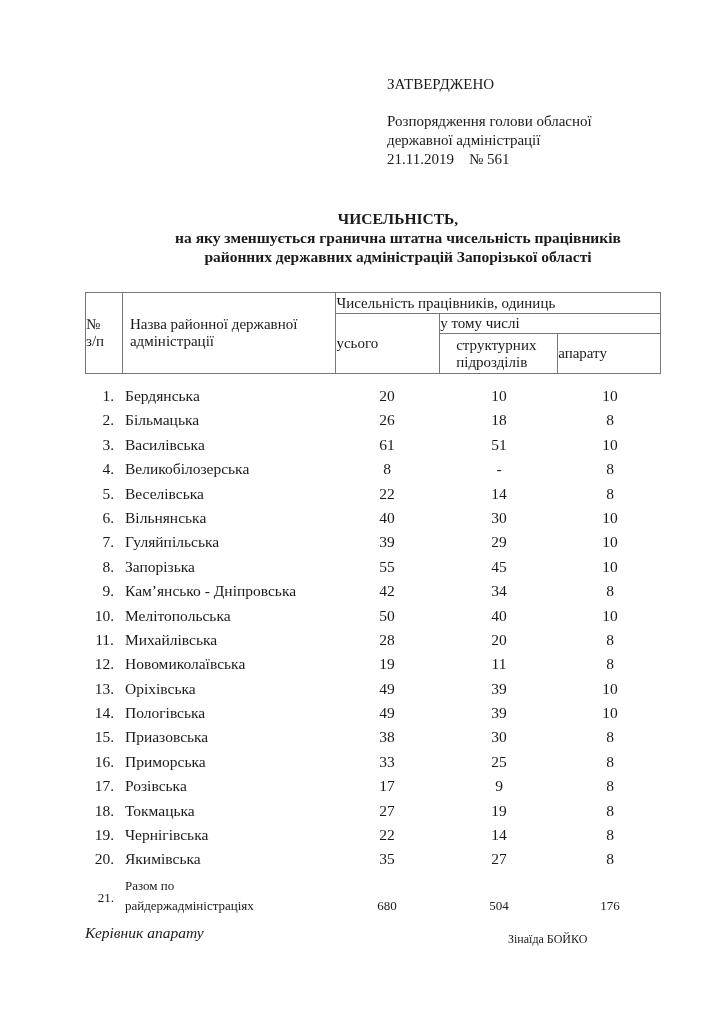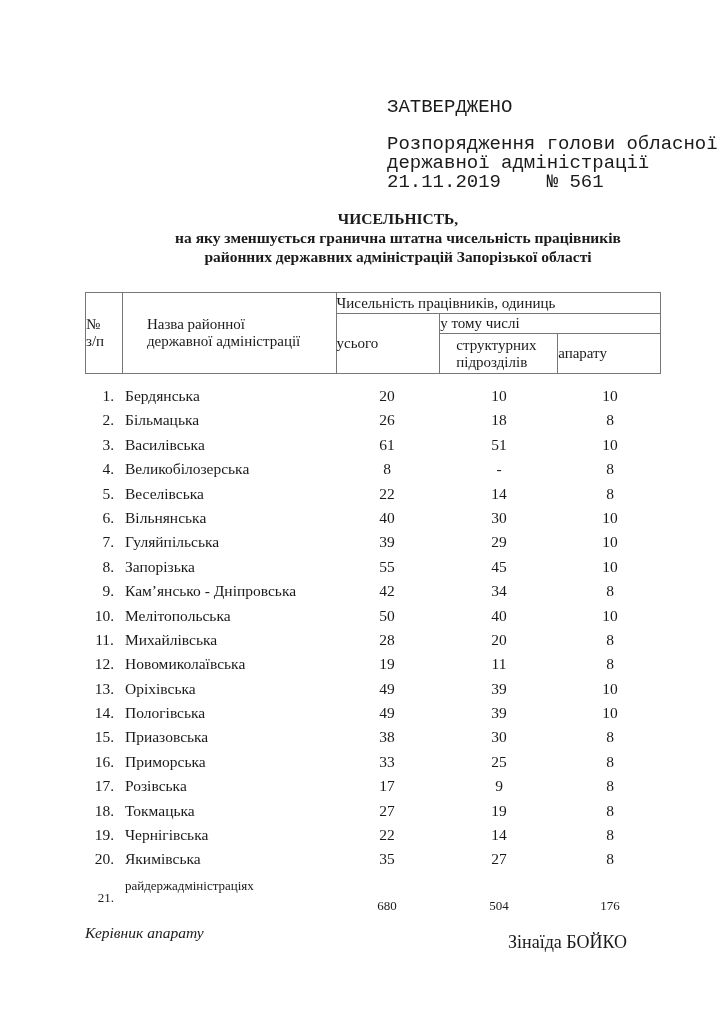--- a/index.html
+++ b/index.html
@@ -1,21 +1,21 @@
 <!DOCTYPE html>
 <html><head>
 <meta charset="utf-8">
 <style>
   html, body { margin: 0; padding: 0; background: #ffffff; }
   body {
     width: 724px; height: 1024px; position: relative; overflow: hidden;
     font-family: "Liberation Serif", "DejaVu Serif", serif;
     color: #1a1a1a;
   }
-  .approval { position: absolute; left: 387px; top: 98px; font-size: 19px; line-height: 19px; font-family: Liberation Mono, monospace; }
+  .approval { position: absolute; left: 387px; top: 75px; font-size: 15px; line-height: 19px; }
   .approval .title { margin-bottom: 18px; }
   .heading { position: absolute; left: 0; width: 724px; top: 209px; text-align: center;
              font-weight: bold; font-size: 15.5px; line-height: 19px; margin-left: 36px; }
   table.hdr {
     position: absolute; left: 85px; top: 292px; width: 576px;
     border-collapse: collapse; font-size: 15px; line-height: 17px;
   }
   table.hdr td { border: 1px solid #777; text-align: left; vertical-align: middle; padding: 0; }
   .rows { position: absolute; left: 85px; top: 384px; width: 576px; }
   .row { position: relative; height: 24.4px; font-size: 15.5px; line-height: 24px; }
@@ -23,21 +23,21 @@
   .num { right: 547px; text-align: right; width: 40px; }
   .name { left: 40px; }
   .c1 { left: 252px; width: 100px; text-align: center; }
   .c2 { left: 356px; width: 116px; text-align: center; }
   .c3 { left: 474px; width: 102px; text-align: center; }
   .total { position: absolute; left: 85px; top: 876px; width: 576px; height: 44px; font-size: 13px; }
   .total .num { top: 12px; position: absolute; line-height: 20px; }
   .total .name { position: absolute; top: 0; line-height: 20px; }
   .total .c1, .total .c2, .total .c3 { position: absolute; top: 20px; line-height: 20px; }
   .footer-left { position: absolute; left: 85px; top: 924px; font-size: 15.5px; font-style: italic; }
-  .footer-right { position: absolute; left: 508px; top: 932px; font-size: 18px; }
+  .footer-right { position: absolute; left: 508px; top: 932px; font-size: 12px; }
 </style>
 </head>
 <body>
 
 <div class="approval">
   <div class="title">ЗАТВЕРДЖЕНО</div>
   <div>Розпорядження голови обласної</div>
   <div>державної адміністрації</div>
   <div>
     <span>21.11.2019</span>&nbsp;&nbsp;&nbsp;&nbsp;<span>№ 561</span>
@@ -57,21 +57,21 @@
       <col style="width:104px">
       <col style="width:118px">
       <col style="width:103px">
   </colgroup>
   <tbody>
       <tr style="height:21px">
     <td rowspan="3">
       <div>№</div>
       <div>з/п</div>
     </td>
-    <td rowspan="3" style="padding:0 24px">Назва районної державної адміністрації</td>
+    <td rowspan="3" style="padding:0 7px">Назва районної державної адміністрації</td>
     <td colspan="3">Чисельність працівників, одиниць</td>
   </tr>
   <tr style="height:20px">
     <td rowspan="2">усього</td>
     <td colspan="2">у тому числі</td>
   </tr>
   <tr style="height:40px">
     <td style="padding:0 16px">структурних підрозділів</td>
     <td>апарату</td>
   </tr>
@@ -217,20 +217,21 @@
       <span class="name">Якимівська</span>
       <span class="c1">35</span>
       <span class="c2">27</span>
       <span class="c3">8</span>
     </div>
 </div>
 
 <div class="total">
   <span class="num">21.</span>
   <span class="name">
+    <div>Разом по</div>
     <div>райдержадміністраціях</div>
   </span>
   <span class="c1">680</span>
   <span class="c2">504</span>
   <span class="c3">176</span>
 </div>
 
 <div class="footer-left">Керівник апарату</div>
 <div class="footer-right">Зінаїда БОЙКО</div>
 

